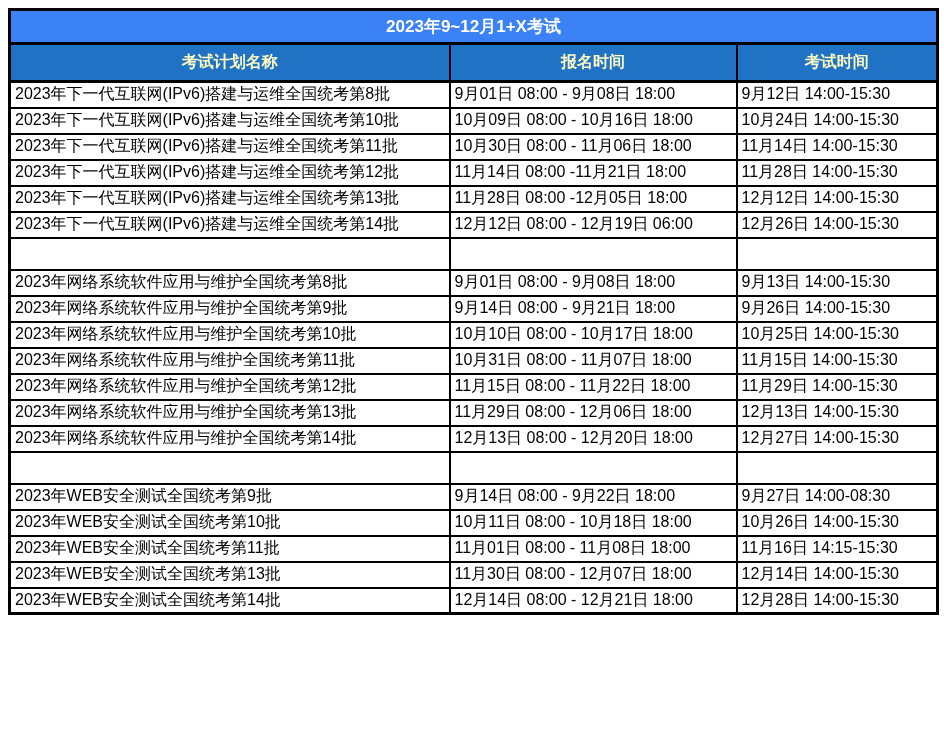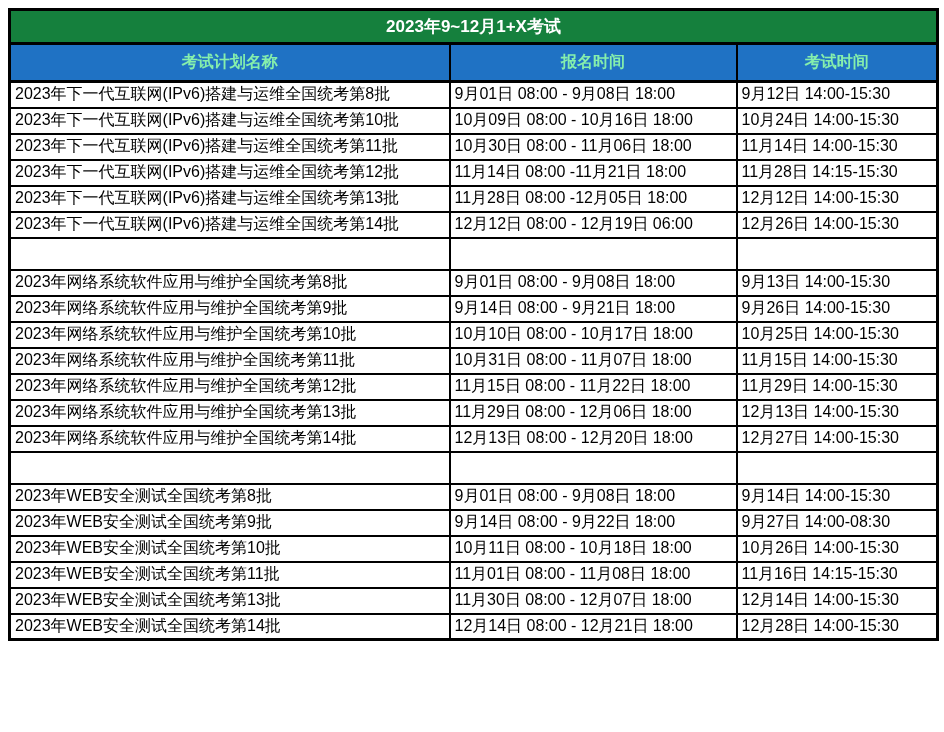--- a/index.html
+++ b/index.html
@@ -27,31 +27,31 @@
     border: 2px solid #000000;
     padding: 1px 4px;
     overflow: hidden;
     white-space: nowrap;
     vertical-align: middle;
     box-sizing: border-box;
   }
   table.exam-table { border: 3px solid #000000; }
   tr.title-row th {
     height: 34px;
-    background: #15803d;
+    background: #3b82f6;
     color: #ffffff;
     font-size: 17px;
     font-weight: bold;
     text-align: center;
     border-bottom-width: 3px;
   }
   tr.header-row th {
     height: 38px;
     background: #1F72C4;
-    color: #86efac;
+    color: #fef9c3;
     font-size: 16px;
     font-weight: bold;
     text-align: center;
     border-bottom-width: 3px;
   }
   tr.data-row td {
     height: 26px;
     font-size: 16px;
     color: #000000;
     text-align: left;
@@ -94,21 +94,21 @@
           <td>10月24日 14:00-15:30</td>
         </tr>
         <tr class="data-row">
           <td>2023年下一代互联网(IPv6)搭建与运维全国统考第11批</td>
           <td>10月30日 08:00 - 11月06日 18:00</td>
           <td>11月14日 14:00-15:30</td>
         </tr>
         <tr class="data-row">
           <td>2023年下一代互联网(IPv6)搭建与运维全国统考第12批</td>
           <td>11月14日 08:00 -11月21日 18:00</td>
-          <td>11月28日 14:15-15:30</td>
+          <td>11月28日 14:00-15:30</td>
         </tr>
         <tr class="data-row">
           <td>2023年下一代互联网(IPv6)搭建与运维全国统考第13批</td>
           <td>11月28日 08:00 -12月05日 18:00</td>
           <td>12月12日 14:00-15:30</td>
         </tr>
         <tr class="data-row">
           <td>2023年下一代互联网(IPv6)搭建与运维全国统考第14批</td>
           <td>12月12日 08:00 - 12月19日 06:00</td>
           <td>12月26日 14:00-15:30</td>
@@ -152,25 +152,20 @@
           <td>2023年网络系统软件应用与维护全国统考第14批</td>
           <td>12月13日 08:00 - 12月20日 18:00</td>
           <td>12月27日 14:00-15:30</td>
         </tr>
         <tr class="spacer-row">
           <td></td>
           <td></td>
           <td></td>
         </tr>
         <tr class="data-row">
-          <td>2023年WEB安全测试全国统考第8批</td>
-          <td>9月01日 08:00 - 9月08日 18:00</td>
-          <td>9月14日 14:00-15:30</td>
-        </tr>
-        <tr class="data-row">
           <td>2023年WEB安全测试全国统考第9批</td>
           <td>9月14日 08:00 - 9月22日 18:00</td>
           <td>9月27日 14:00-08:30</td>
         </tr>
         <tr class="data-row">
           <td>2023年WEB安全测试全国统考第10批</td>
           <td>10月11日 08:00 - 10月18日 18:00</td>
           <td>10月26日 14:00-15:30</td>
         </tr>
         <tr class="data-row">

